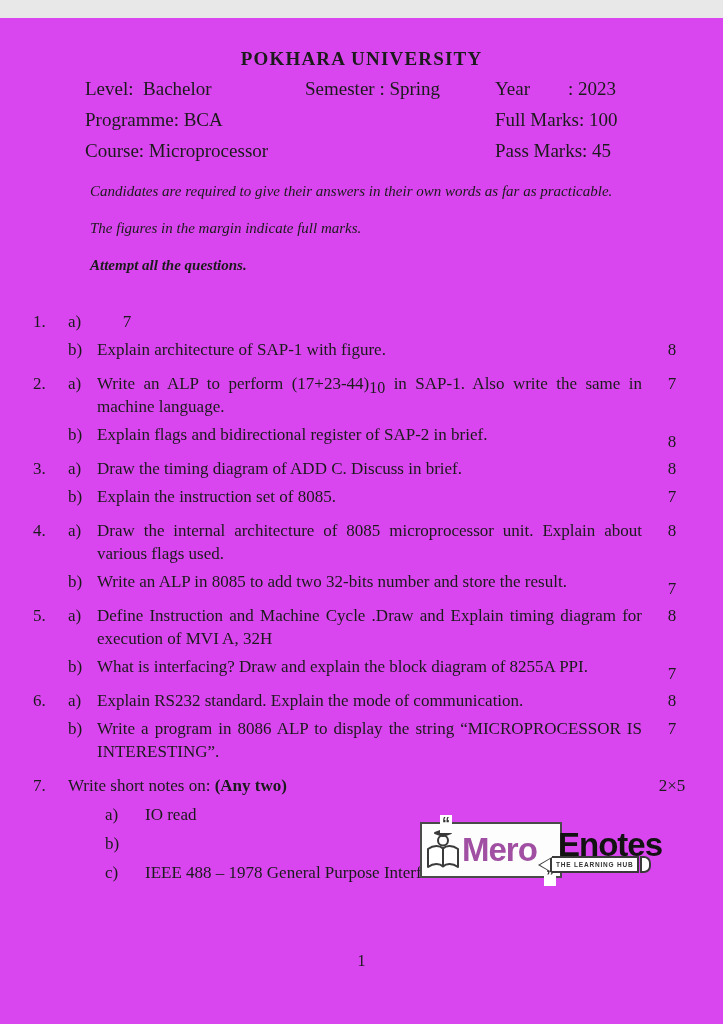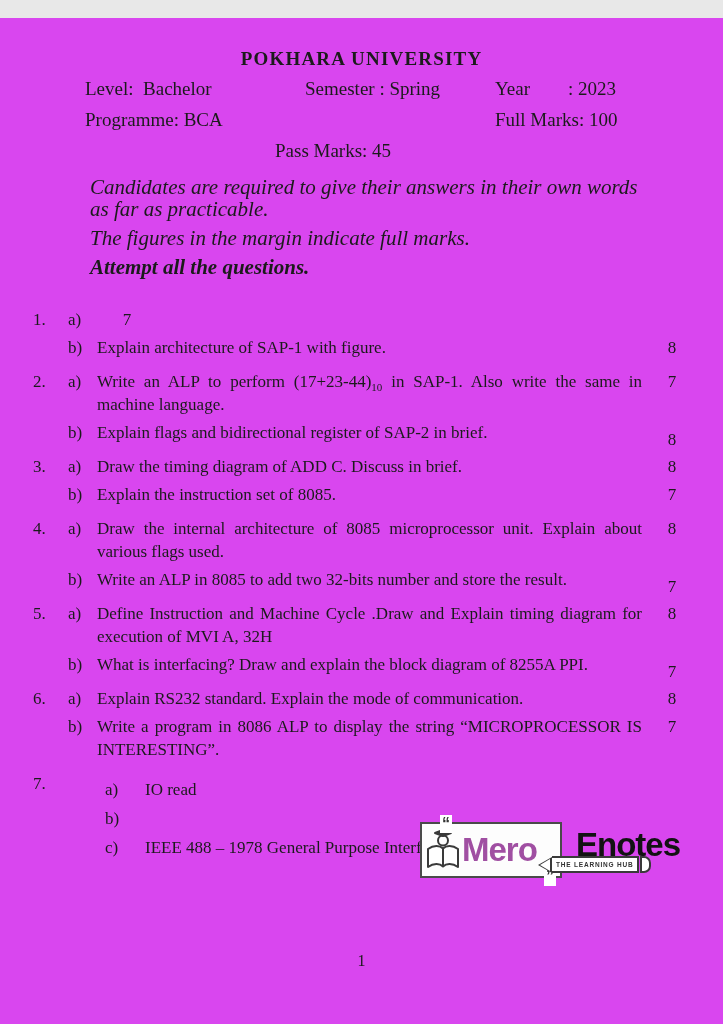--- a/index.html
+++ b/index.html
@@ -19,35 +19,35 @@
     font-size:19px;
     font-weight:bold;
     letter-spacing:1.2px;
   }
   .meta { margin:3px 0 0 85px; width:600px; font-size:19px; }
   .meta-row { display:flex; line-height:31px; white-space:pre; }
   .meta-left  { width:220px; }
   .meta-mid   { width:190px; }
   .meta-right { flex:1; }
   
-  .instructions { margin:10px 0 0 90px; width:562px; font-size:21px; line-height:22px; }
+  .instructions { margin:10px 0 0 90px; width:562px; font-size:15px; line-height:30px; }
   .instr { font-style:italic; margin:0 0 7px 0; }
   .instr.bold { font-weight:bold; }
   
   .questions { margin-top:30px; padding-left:33px; font-size:17px; line-height:23px; }
   .q { display:flex; align-items:flex-start; margin-top:11px; }
   .q-num { width:35px; flex:0 0 35px; }
   .q-body { flex:1; }
   .qpart { display:flex; align-items:flex-start; margin-top:5px; }
   .qpart:first-child { margin-top:0; }
   .q-letter { width:29px; flex:0 0 29px; }
   .q-text { width:545px; flex:0 0 545px; text-align:justify; }
   .q-marks { width:60px; flex:0 0 60px; text-align:center; }
   .q-marks.low { position:relative; top:7px; }
-  sub.ten { font-size:11px; line-height:0; }
+  sub.ten { font-size:16px; line-height:0; }
   
   .q7-intro { display:flex; align-items:flex-start; }
   .q7-intro-text { width:574px; flex:0 0 574px; }
   .q7-bold { font-weight:bold; }
   .q7-item { display:flex; align-items:flex-start; margin-top:6px; }
   .q7-letter { margin-left:37px; width:40px; flex:0 0 40px; }
   .q7-text { flex:1; }
   
   .logo { position:absolute; left:420px; top:798px; width:240px; height:72px; font-family:"Liberation Sans", sans-serif; }
   .logo-box {
@@ -56,21 +56,21 @@
     border:2px solid #4a4a4a;
     background:#fdfdfd;
     display:flex; align-items:center;
   }
   .reader-icon-wrap { margin-left:2px; flex:0 0 38px; height:46px; }
   .logo-mero {
     font-size:33px; font-weight:bold; letter-spacing:-1px;
     color:#a04fa2; margin-left:0px;
   }
   .logo-enotes {
-    position:absolute; left:156px; top:10px;
+    position:absolute; left:138px; top:10px;
     font-size:33px; font-weight:800; letter-spacing:-1px;
     color:#121212;
   }
   .quote-tl { position:absolute; left:18px; top:-9px; font-size:16px; font-weight:bold; color:#333; background:#fff; padding:0 2px; }
   .quote-br { position:absolute; right:4px; bottom:-10px; font-size:16px; font-weight:bold; color:#333; background:#fff; padding:0 2px; }
   .pencil { position:absolute; left:118px; top:40px; display:flex; align-items:center; height:17px; }
   .pencil-tip {
     width:0; height:0;
     border-top:8px solid transparent;
     border-bottom:8px solid transparent;
@@ -112,20 +112,21 @@
       <span class="meta-left">Level:  Bachelor</span>
       <span class="meta-mid">Semester : Spring</span>
       <span class="meta-right">Year        : 2023</span>
     </div>
     <div class="meta-row">
       <span class="meta-left">Programme: BCA</span>
       <span class="meta-mid"></span>
       <span class="meta-right">Full Marks: 100</span>
     </div>
     <div class="meta-row">
+      <span class="meta-left">Course: Microprocessor</span>
       <span class="meta-mid"></span>
       <span class="meta-right">Pass Marks: 45</span>
     </div>
     <div class="meta-row">
       <span class="meta-left"></span>
       <span class="meta-mid"></span>
     </div>
   </div>
 
   <div class="instructions">
@@ -227,20 +228,24 @@
           <span class="q-letter">b)</span>
           <div class="q-text">Write a program in 8086 ALP to display the string “MICROPROCESSOR IS INTERESTING”.</div>
           <span class="q-marks">7</span>
         </div>
       </div>
     </div>
 
     <div class="q">
       <span class="q-num">7.</span>
       <div class="q-body">
+        <div class="q7-intro">
+          <div class="q7-intro-text"><span>Write short notes on: </span><span class="q7-bold">(Any two)</span></div>
+          <span class="q-marks">2×5</span>
+        </div>
         <div class="q7-item">
           <span class="q7-letter">a)</span>
           <div class="q7-text">IO read</div>
         </div>
         <div class="q7-item">
           <span class="q7-letter">b)</span>
         </div>
         <div class="q7-item">
           <span class="q7-letter">c)</span>
           <div class="q7-text">IEEE 488 – 1978 General Purpose Interface Standard</div>

